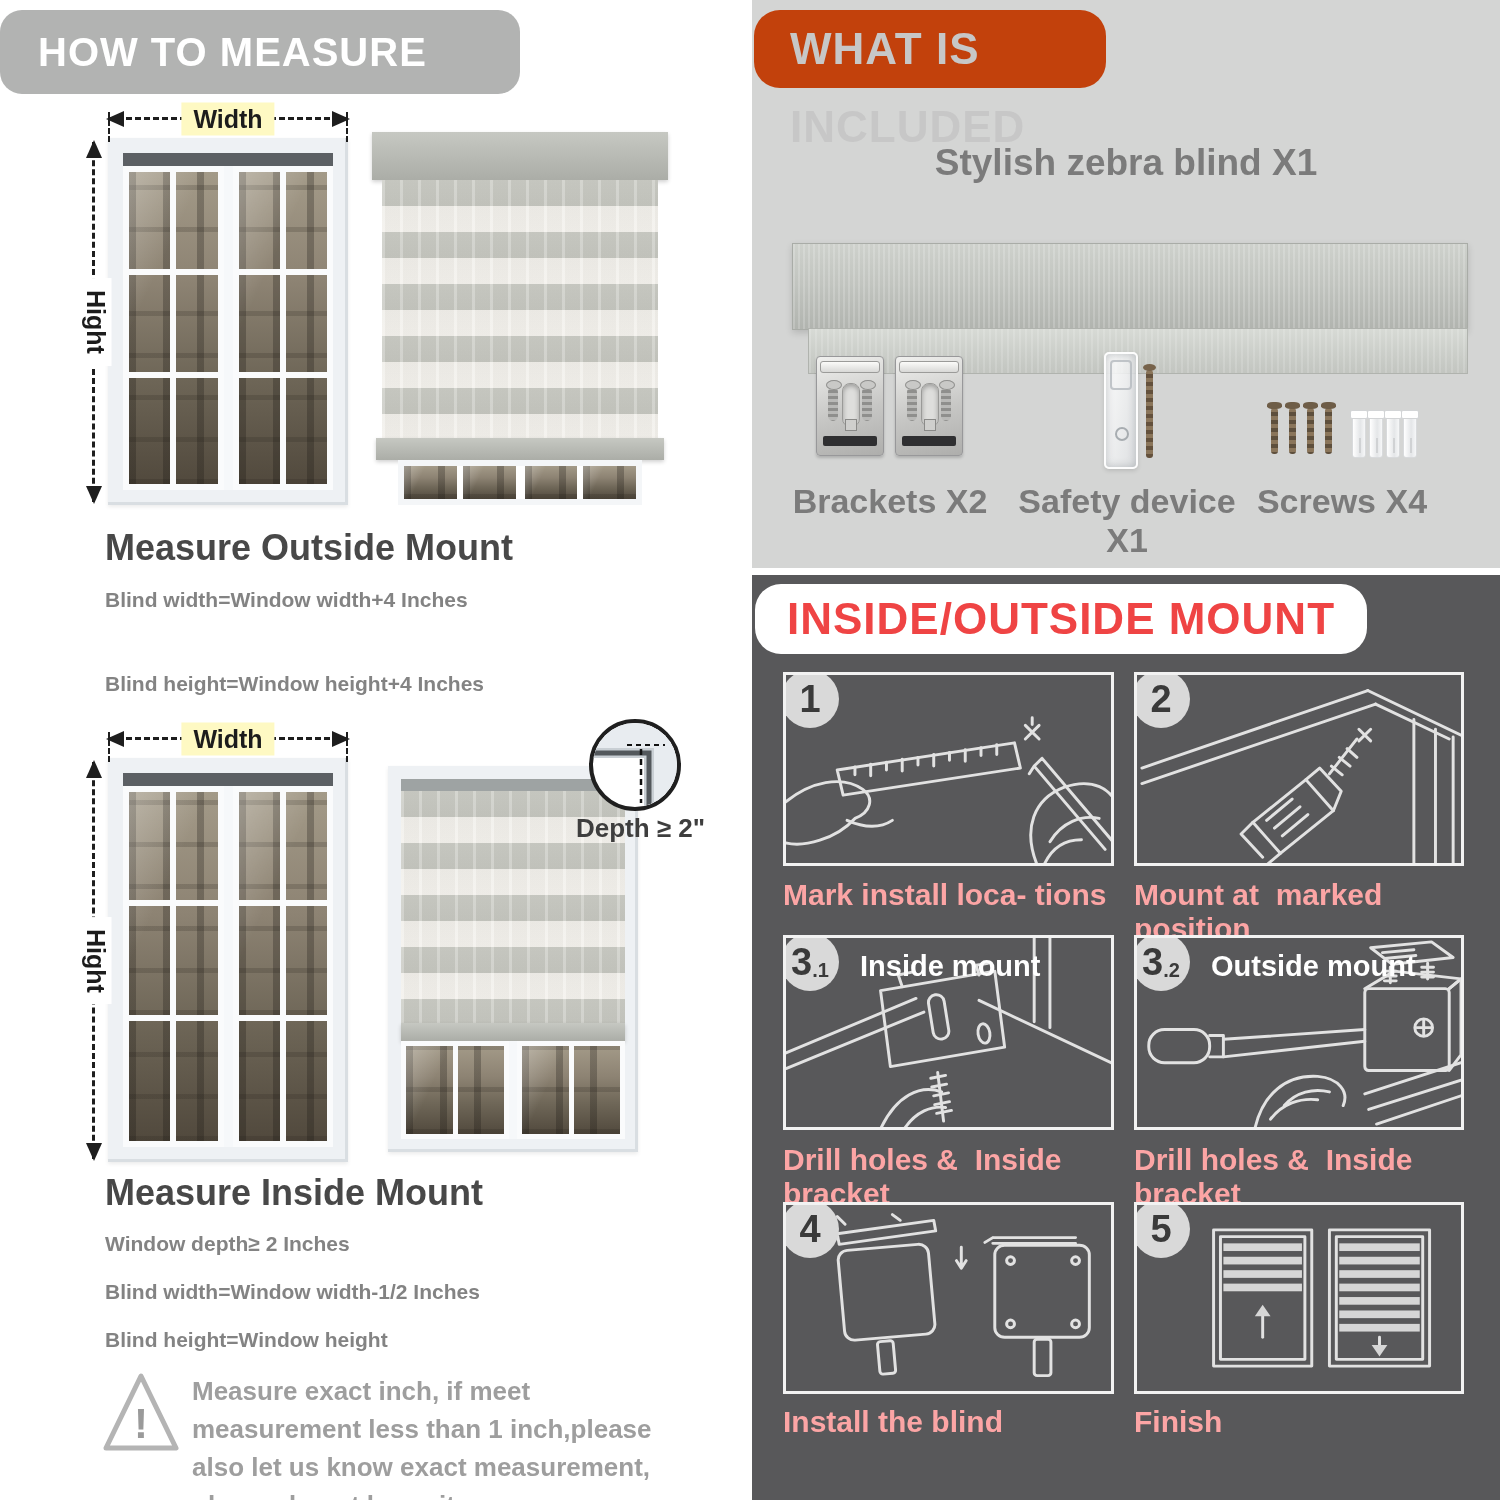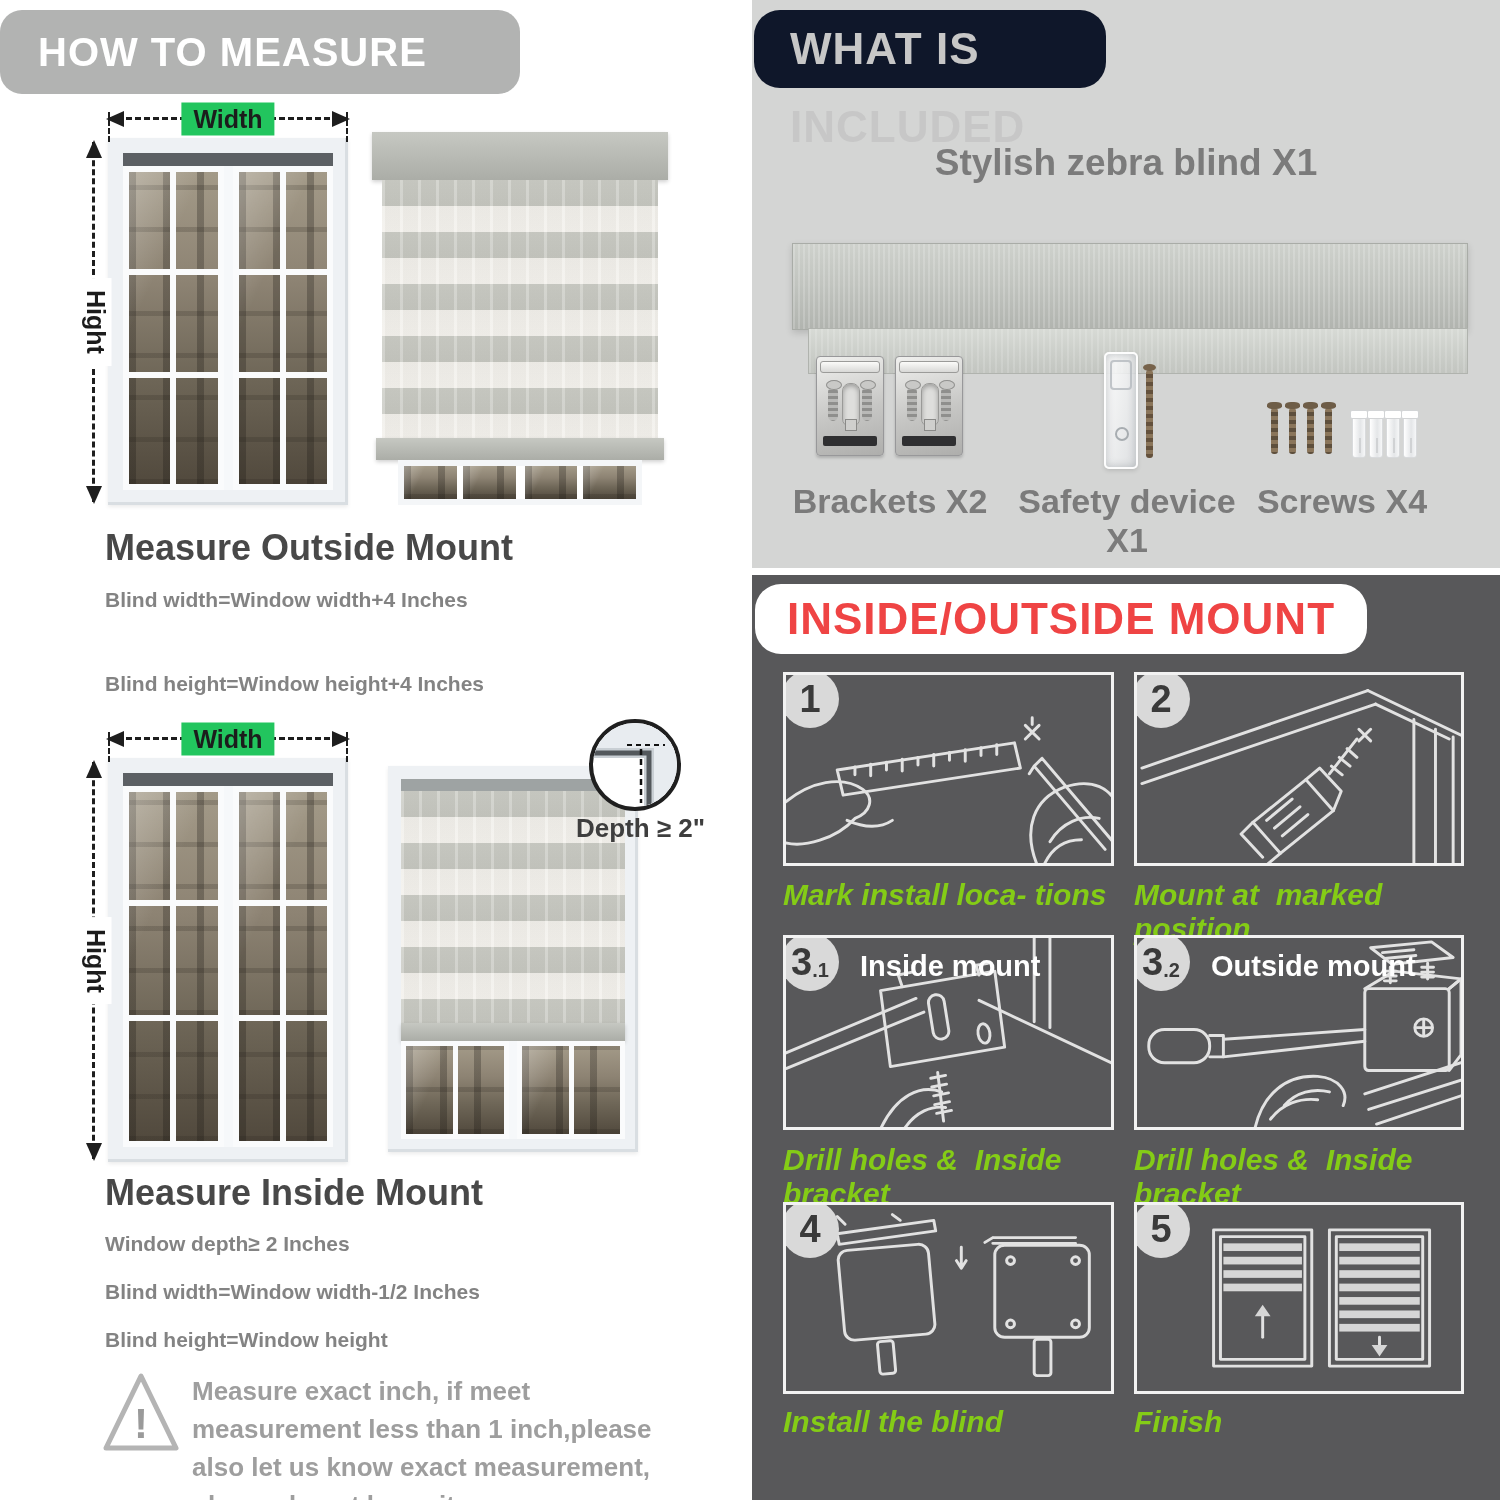--- a/index.html
+++ b/index.html
@@ -26,21 +26,21 @@
   .mh{position:absolute;left:0;right:0;height:6px;background:#fafbfc;}
 
   
   .harrow{height:0;border-top:3px dashed #1e1e1e;}
   .harrow .ah-left{position:absolute;left:-2px;top:-9px;width:0;height:0;border-style:solid;
     border-width:8px 18px 8px 0;border-color:transparent #1e1e1e transparent transparent;}
   .harrow .ah-right{position:absolute;right:-2px;top:-9px;width:0;height:0;border-style:solid;
     border-width:8px 0 8px 18px;border-color:transparent transparent transparent #1e1e1e;}
   .harrow .tick-l,.harrow .tick-r{position:absolute;top:-8px;height:30px;border-left:2px dashed #1e1e1e;}
   .harrow .tick-l{left:0;} .harrow .tick-r{right:0;}
-  .harrow-label{position:absolute;left:50%;top:-1px;transform:translate(-50%,-50%);background:#22c55e;
+  .harrow-label{position:absolute;left:50%;top:-1px;transform:translate(-50%,-50%);background:#fef9c3;
     padding:2px 12px;font-weight:bold;font-size:25px;color:#1c1c1c;}
   .varrow{width:0;border-left:3px dashed #1e1e1e;}
   .varrow .ah-up{position:absolute;top:-2px;left:-9px;width:0;height:0;border-style:solid;
     border-width:0 8px 18px 8px;border-color:transparent transparent #1e1e1e transparent;}
   .varrow .ah-down{position:absolute;bottom:-2px;left:-9px;width:0;height:0;border-style:solid;
     border-width:18px 8px 0 8px;border-color:#1e1e1e transparent transparent transparent;}
   .varrow-label{position:absolute;top:50%;left:0;transform:translate(-50%,-50%);background:#fff;
     padding:12px 2px;font-weight:bold;font-size:25px;color:#1c1c1c;writing-mode:vertical-rl;}
 
   
@@ -49,21 +49,21 @@
     repeating-linear-gradient(180deg,#c9cac3 0px,#c4c5be 26px,#efede8 26px,#f2f0eb 52px);}
   .rail{background:linear-gradient(180deg,#c6c8c2,#abada7);box-shadow:0 2px 4px rgba(0,0,0,.18);}
 
   .measure-h{font-size:36px;font-weight:bold;color:#484848;}
   .measure-line{font-size:21px;font-weight:bold;color:#838383;}
   .depth-label{font-size:26px;font-weight:bold;color:#3e3e3e;text-align:center;}
   .note-text{font-size:26px;font-weight:bold;color:#9e9e9e;line-height:38px;}
 
   
   .panel-included{left:752px;top:0;width:748px;height:568px;background:#d4d5d4;}
-  .included-header{left:2px;top:10px;width:352px;height:78px;background:#0f172a;border-radius:26px;
+  .included-header{left:2px;top:10px;width:352px;height:78px;background:#c2410c;border-radius:26px;
     color:#c7c7c7;font-weight:bold;font-size:44px;line-height:78px;padding-left:36px;letter-spacing:1px;box-sizing:border-box;}
   .product-label{left:0;top:142px;width:100%;text-align:center;font-size:37px;font-weight:bold;color:#7b7b7b;}
   .rail-top{background:
     repeating-linear-gradient(90deg, rgba(255,255,255,.18) 0 2px, transparent 2px 5px),
     linear-gradient(180deg,#ced1cc 0%,#c2c5c0 45%,#b1b4af 100%);
     border:1px solid #a9aca7;box-shadow:0 3px 7px rgba(0,0,0,.14);}
   .rail-bottom{background:
     repeating-linear-gradient(90deg, rgba(255,255,255,.15) 0 2px, transparent 2px 6px),
     linear-gradient(180deg,#d7dad5,#c2c5c0);border:1px solid #b0b3ae;}
   .item-label{font-size:34px;font-weight:bold;color:#7b7b7b;text-align:center;}
@@ -103,21 +103,21 @@
 
   
   .panel-mount{left:752px;top:575px;width:748px;height:925px;background:#58585a;}
   .mount-header{left:3px;top:9px;width:612px;height:70px;background:#fff;border-radius:26px;
     color:#ef4444;font-weight:bold;font-size:44px;line-height:70px;padding-left:32px;letter-spacing:1px;box-sizing:border-box;}
   .step-box{border:3px solid #f2f2f2;box-sizing:border-box;overflow:hidden;background:#58585a;}
   .badge{position:absolute;top:-5px;left:-5px;width:58px;height:58px;border-radius:50%;background:#d9d9d9;
     color:#3a3a3a;font-weight:bold;display:flex;align-items:center;justify-content:center;}
   .bnum{font-size:38px;} .bsub{font-size:20px;margin-top:16px;}
   .step-title{position:absolute;top:12px;left:74px;color:#fff;font-weight:bold;font-size:29px;}
-  .step-cap{color:#84cc16;font-weight:bold;font-size:30px;white-space:pre-wrap;font-style:italic;}
+  .step-cap{color:#fca5a5;font-weight:bold;font-size:30px;white-space:pre-wrap;}
   .art{position:absolute;inset:0;}
   .art svg{width:100%;height:100%;}
   .sk{stroke:#e2e2e2;stroke-width:3;fill:none;stroke-linecap:round;stroke-linejoin:round;}
   .skf{fill:#d6d6d6;stroke:none;}
 
   .warn-tri{stroke:#b4b4b4;stroke-width:5;fill:none;stroke-linejoin:round;}
 </style>
 </head>
 <body>
 

